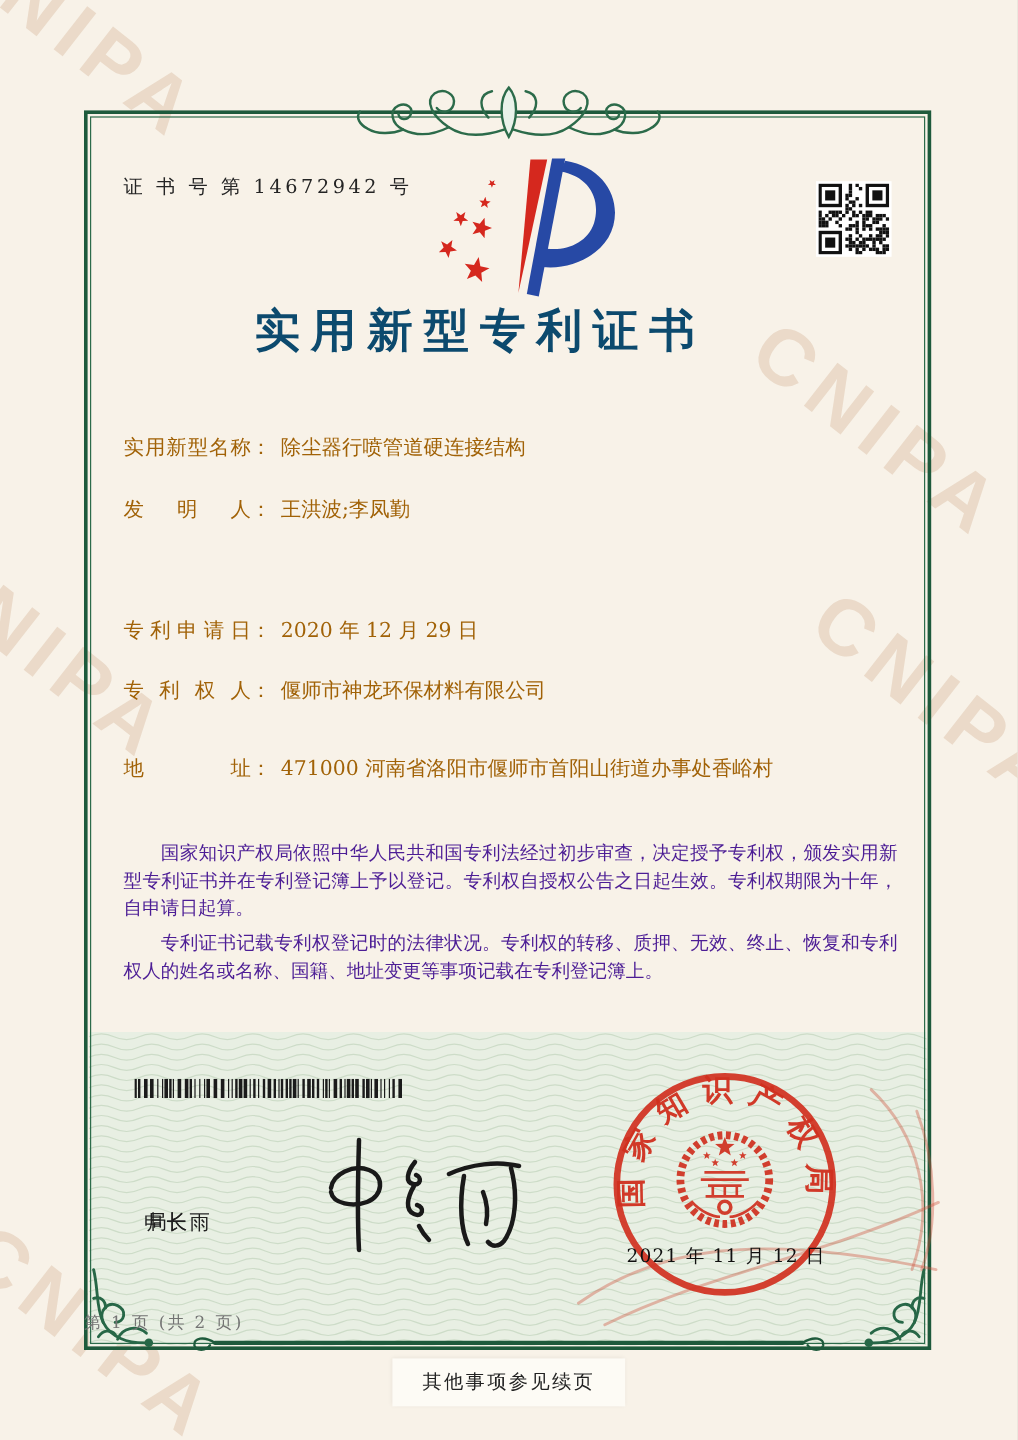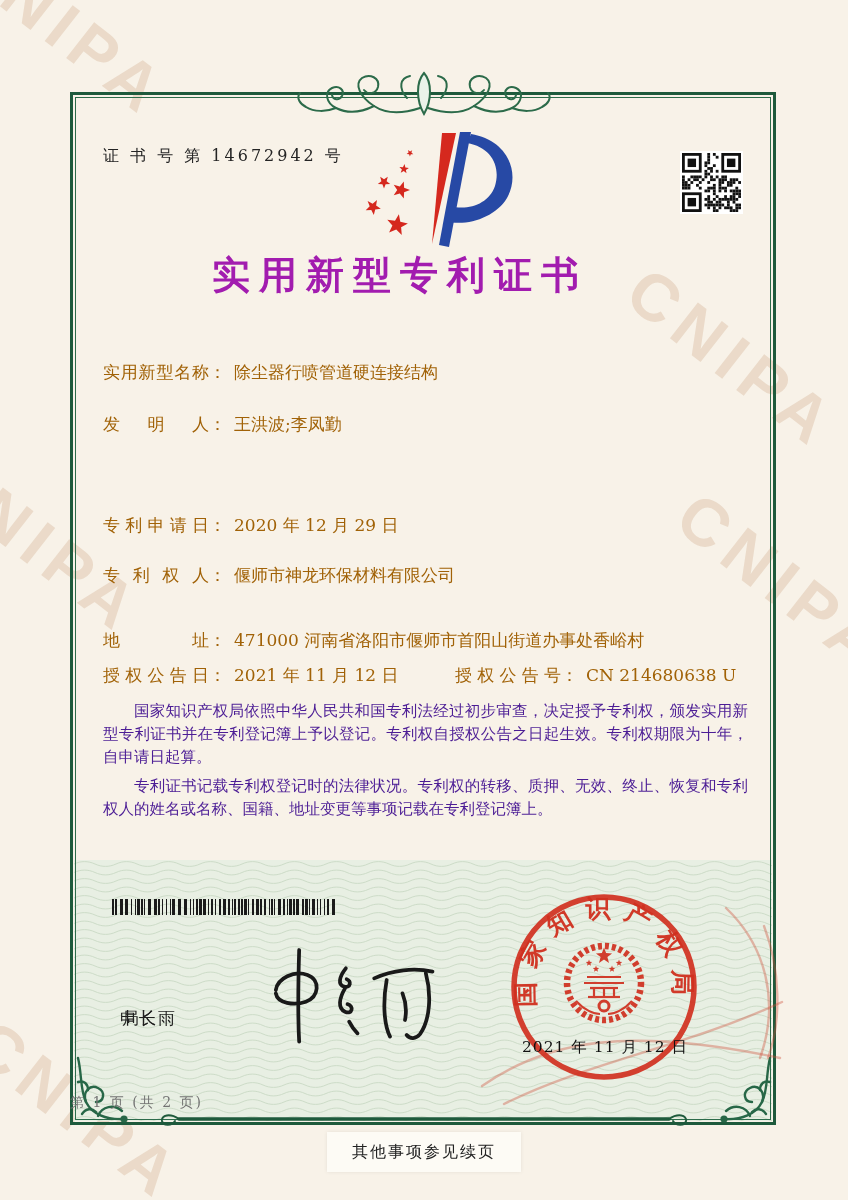--- a/index.html
+++ b/index.html
@@ -22,21 +22,21 @@
 
   
   .orn { position:absolute; z-index:5; }
 
   
   .cert-number { position:absolute; z-index:10; left:103px; top:146px; font-size:16px;
                  letter-spacing:3px; color:#242424; }
   .logo { position:absolute; z-index:10; left:342px; top:128px; }
   .qr { position:absolute; z-index:10; left:680px; top:151px; background:#fff; padding:2px; }
   .title { position:absolute; z-index:10; left:70px; top:250px; width:660px; text-align:center;
-           font-size:38px; font-weight:bold; letter-spacing:9px; color:#a21caf; }
+           font-size:38px; font-weight:bold; letter-spacing:9px; color:#0c4a6e; }
 
   .frow { position:absolute; z-index:10; left:103px; font-size:17px; color:#a16207; white-space:nowrap; }
   .flabel { display:inline-block; width:106px; text-align:justify; text-align-last:justify;
             vertical-align:top; }
   .fcolon { margin-right:8px; }
   .grant2 { position:absolute; left:352px; top:0; }
 
   .body-text { position:absolute; z-index:10; left:103px; top:700px; width:645px;
                font-size:15.5px; line-height:23px; text-align:justify; color:#4c1d95; }
   .body-text p { text-indent:2em; }
@@ -321,26 +321,20 @@
   <div class="frow" style="top:514px;">
     <span class="flabel">专利申请日</span><span class="fcolon">：</span><span>2020 年 12 月 29 日</span>
   </div>
   <div class="frow" style="top:564px;">
     <span class="flabel">专利权人</span><span class="fcolon">：</span><span>偃师市神龙环保材料有限公司</span>
   </div>
   <div class="frow" style="top:616px;margin-top:13px;">
     <span class="flabel">地址</span><span class="fcolon">：</span><span>471000 河南省洛阳市偃师市首阳山街道办事处香峪村</span>
   </div>
 
-  <div class="frow" style="top:664px;">
-    <span class="flabel">授权公告日</span><span class="fcolon">：</span><span>2021 年 11 月 12 日</span>
-    <span class="grant2">
-      <span class="flabel">授权公告号</span><span class="fcolon">：</span><span>CN 214680638 U</span>
-    </span>
-  </div>
 
   <div class="body-text">
     <p>国家知识产权局依照中华人民共和国专利法经过初步审查，决定授予专利权，颁发实用新型专利证书并在专利登记簿上予以登记。专利权自授权公告之日起生效。专利权期限为十年，自申请日起算。</p>
     <p>专利证书记载专利权登记时的法律状况。专利权的转移、质押、无效、终止、恢复和专利权人的姓名或名称、国籍、地址变更等事项记载在专利登记簿上。</p>
   </div>
 
   <svg class="barcode" id="barcode-svg" width="224" height="16">
       <rect x="0" y="0" width="2" height="16" fill="#1b1b1b"></rect>
       <rect x="3" y="0" width="2" height="16" fill="#1b1b1b"></rect>
       <rect x="8" y="0" width="3" height="16" fill="#1b1b1b"></rect>

